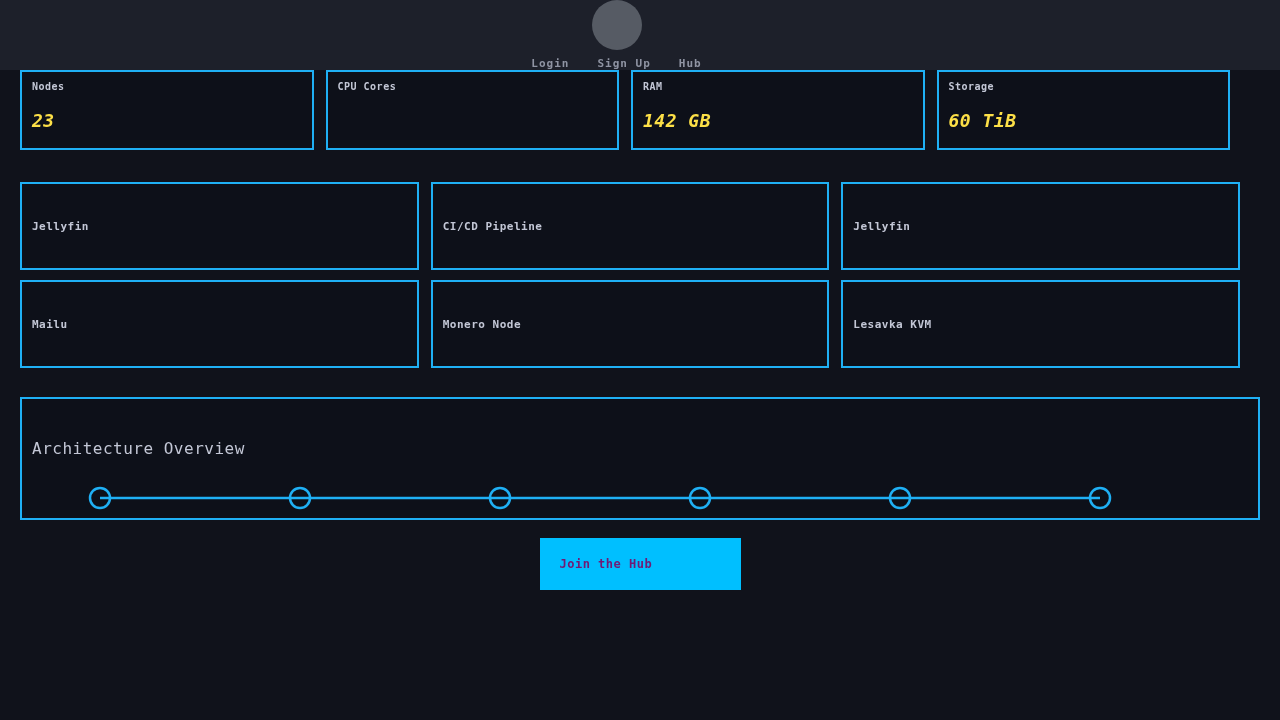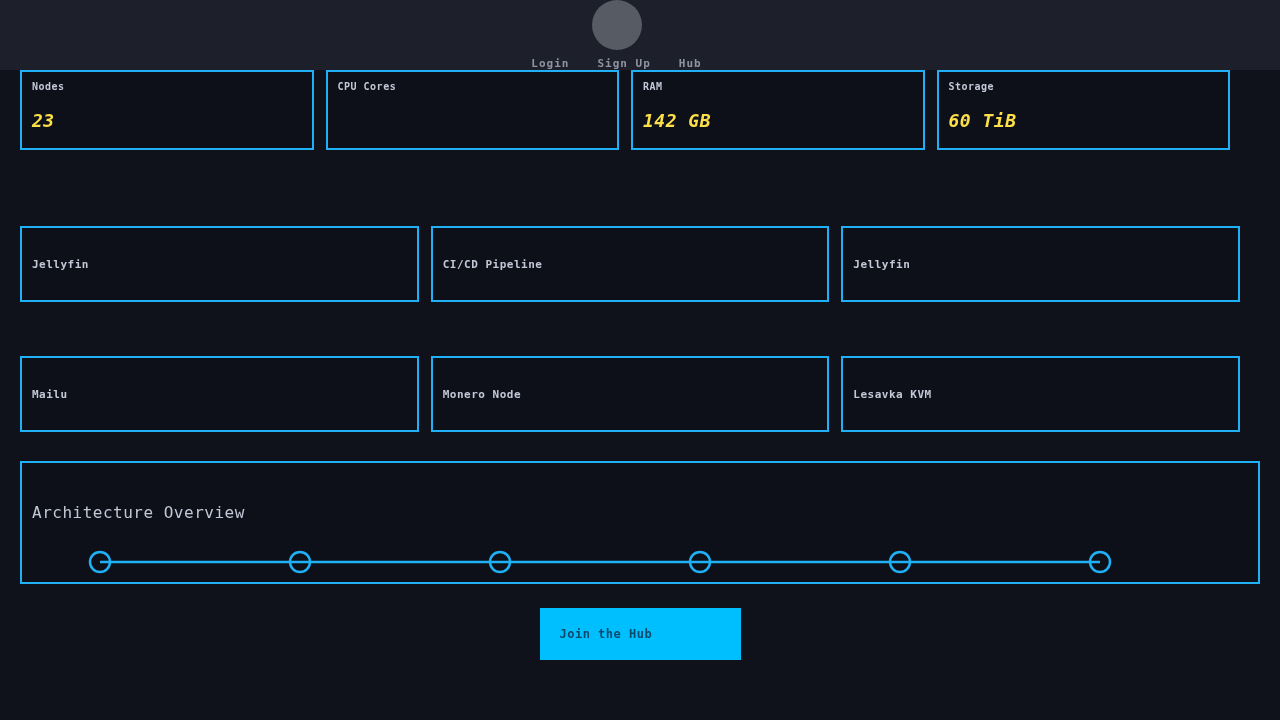--- a/index.html
+++ b/index.html
@@ -72,27 +72,26 @@
   
   .services-grid{
     margin-top:32px;
     width:1220px;
     display:grid;
     grid-template-columns:repeat(3,1fr);
     column-gap:12px;
     row-gap:10px;
   }
   .service-card{
-    height:76px;
+    height:88px;
     border:2px solid var(--accent);
     background:var(--card-bg);
     display:flex;
     align-items:center;
     padding-left:10px;
-    margin-top:44px;
   }
   .service-label{
     font-size:11px;
     font-weight:bold;
     color:var(--label);
     letter-spacing:0.5px;
   }
   
   .arch-panel{
     margin-top:29px;
@@ -106,31 +105,31 @@
     font-size:16px;
     font-weight:normal;
     color:var(--label);
     letter-spacing:0.5px;
     margin-top:32px;
   }
   .arch-svg{display:block;margin-top:6px;}
   
   .cta-button{
     display:block;
-    margin:24px auto 0 auto;
+    margin:18px auto 0 auto;
     width:201px;
     height:52px;
     background:var(--btn);
     border:none;
     text-align:left;
     padding-left:20px;
     font-family:inherit;
     font-size:12px;
     font-weight:bold;
-    color:#0c4a6e;
+    color:#701a75;
     letter-spacing:0.5px;
     cursor:pointer;
   }
 </style>
 </head>
 <body>
 
 <header class="navbar">
   <div class="avatar"></div>
   <nav class="nav-links">

